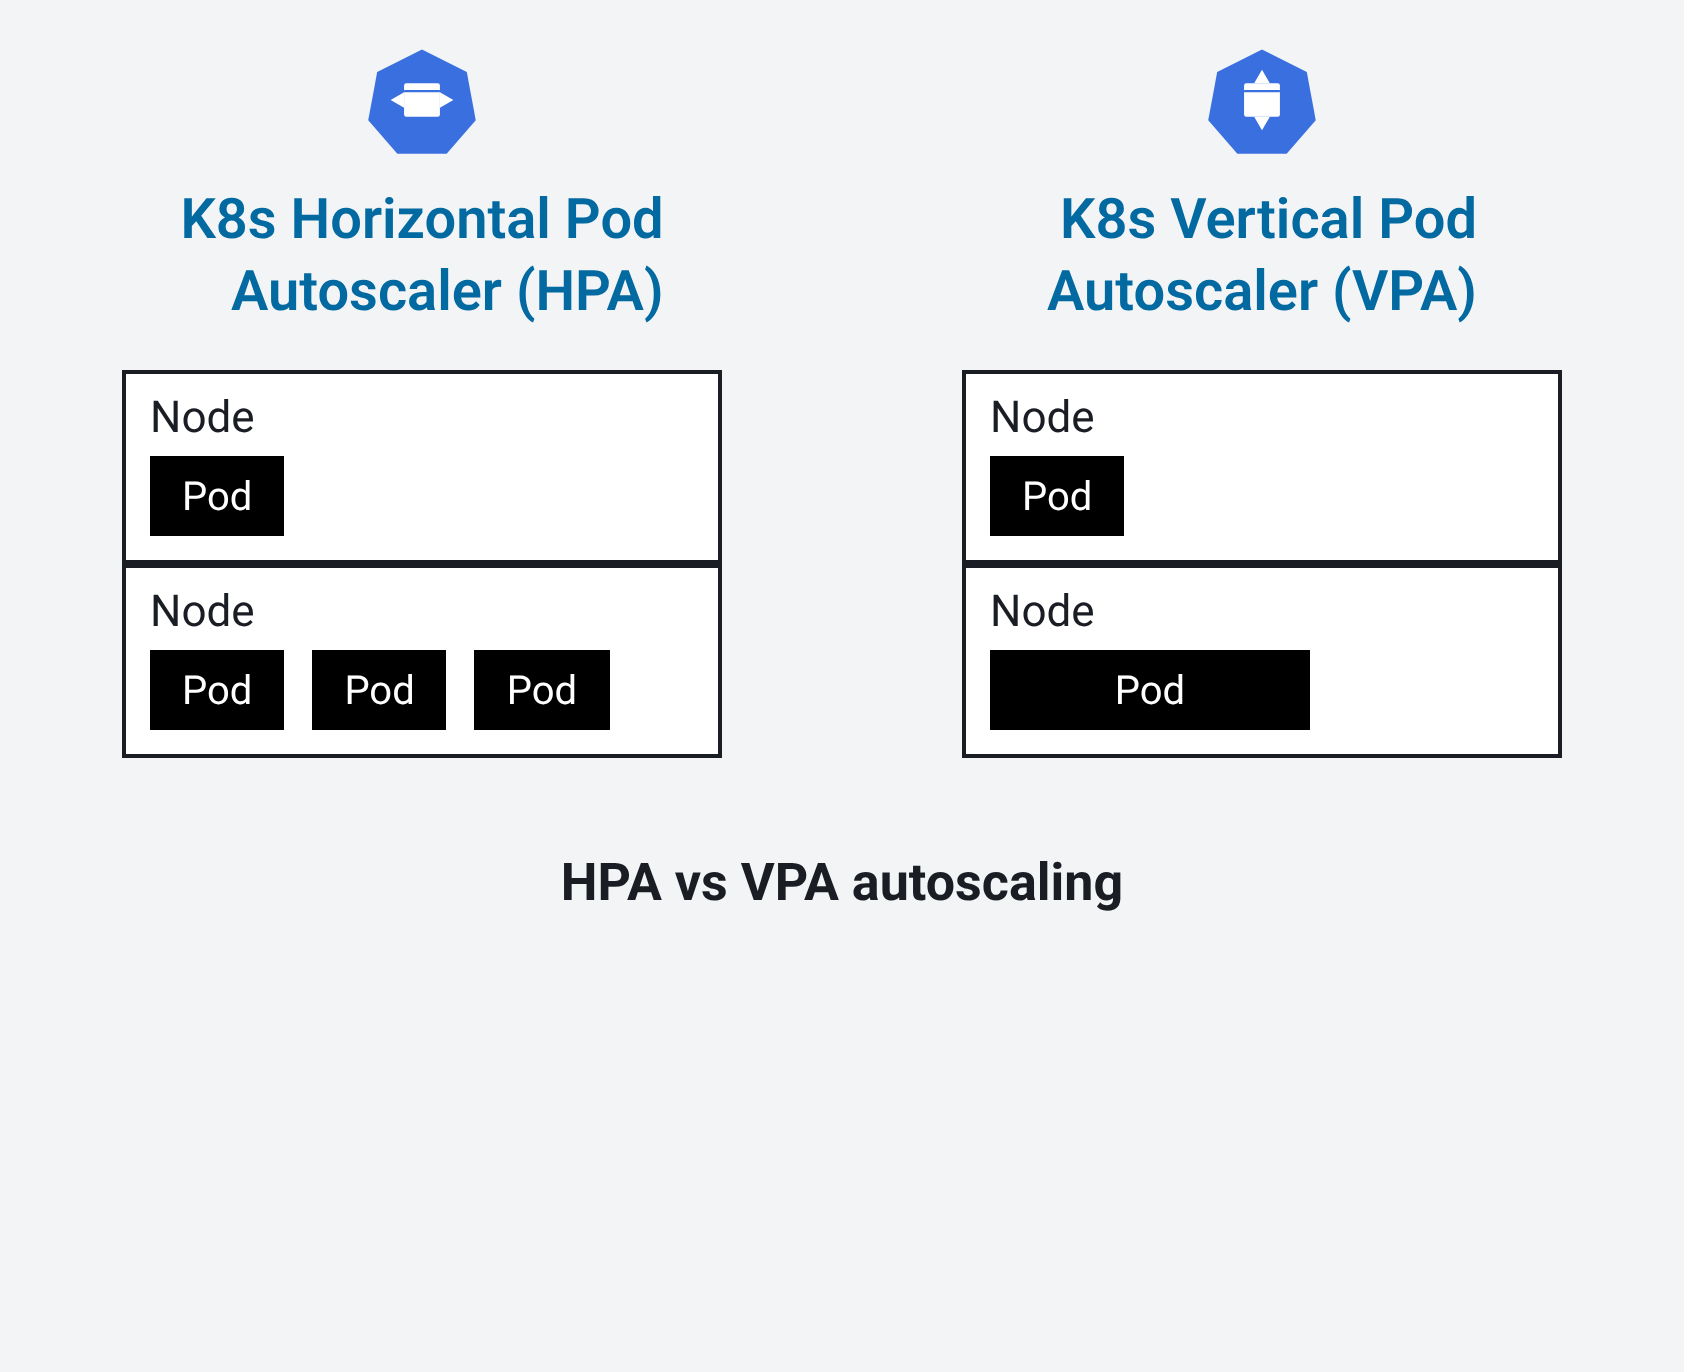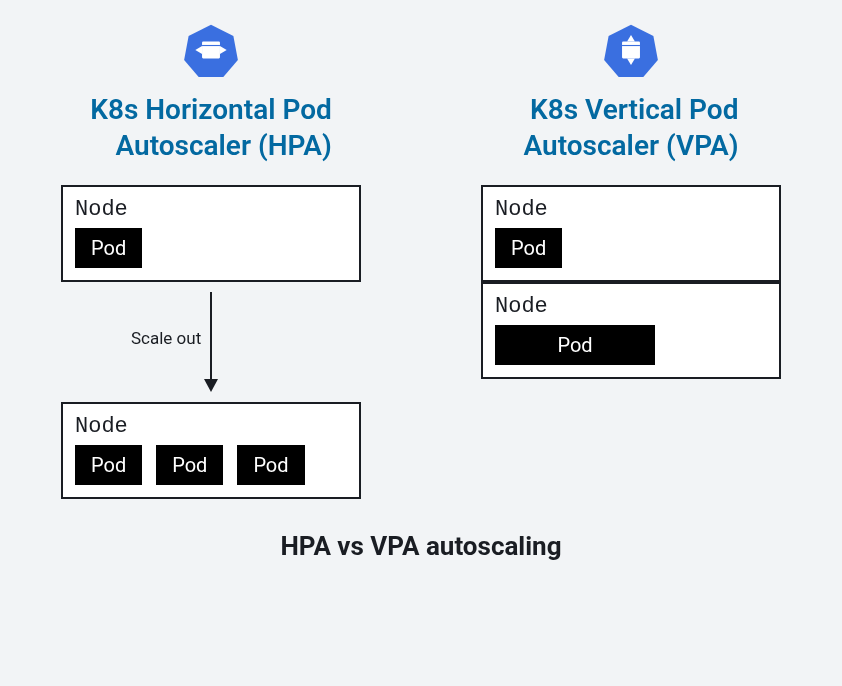--- a/index.html
+++ b/index.html
@@ -50,21 +50,20 @@
       width: 300px;
       border: 2px solid #1a1d23;
       background: #ffffff;
       padding: 10px 12px 12px 12px;
     }
     .node-label {
       font-size: 22px;
       font-weight: 400;
       color: #1a1d23;
       margin-bottom: 6px;
-      font-family: Liberation Mono, monospace;
     }
     .pods-row {
       display: flex;
       gap: 14px;
     }
     .pod {
       background: #000000;
       color: #ffffff;
       font-size: 20px;
       font-weight: 400;
@@ -91,21 +90,21 @@
       font-size: 17px;
       color: #1a1d23;
     }
     .arrow-svg {
       display: block;
     }
     .caption {
       font-size: 26px;
       font-weight: 700;
       color: #1a1d23;
-      margin-top: 32px;
+      margin-top: 48px;
       text-align: center;
     }
   </style>
 </head>
 <body>
 
 <div class="columns">
 
   <div class="column">
     <div class="icon-wrap">
@@ -124,27 +123,20 @@
     <div class="title">K8s Horizontal Pod
 Autoscaler (HPA)</div>
 
     <div class="node-box">
       <div class="node-label">Node</div>
       <div class="pods-row">
         <div class="pod">Pod</div>
       </div>
     </div>
 
-    <div class="arrow-section">
-      <div class="arrow-label">Scale out</div>
-      <svg class="arrow-svg" width="20" height="110">
-        <line x1="10" y1="5" x2="10" y2="95" stroke="#1a1d23" stroke-width="2"></line>
-        <polygon points="10,105 3,92 17,92" fill="#1a1d23"></polygon>
-      </svg>
-    </div>
 
     <div class="node-box">
       <div class="node-label">Node</div>
       <div class="pods-row">
         <div class="pod">Pod</div>
         <div class="pod">Pod</div>
         <div class="pod">Pod</div>
       </div>
     </div>
   </div>

